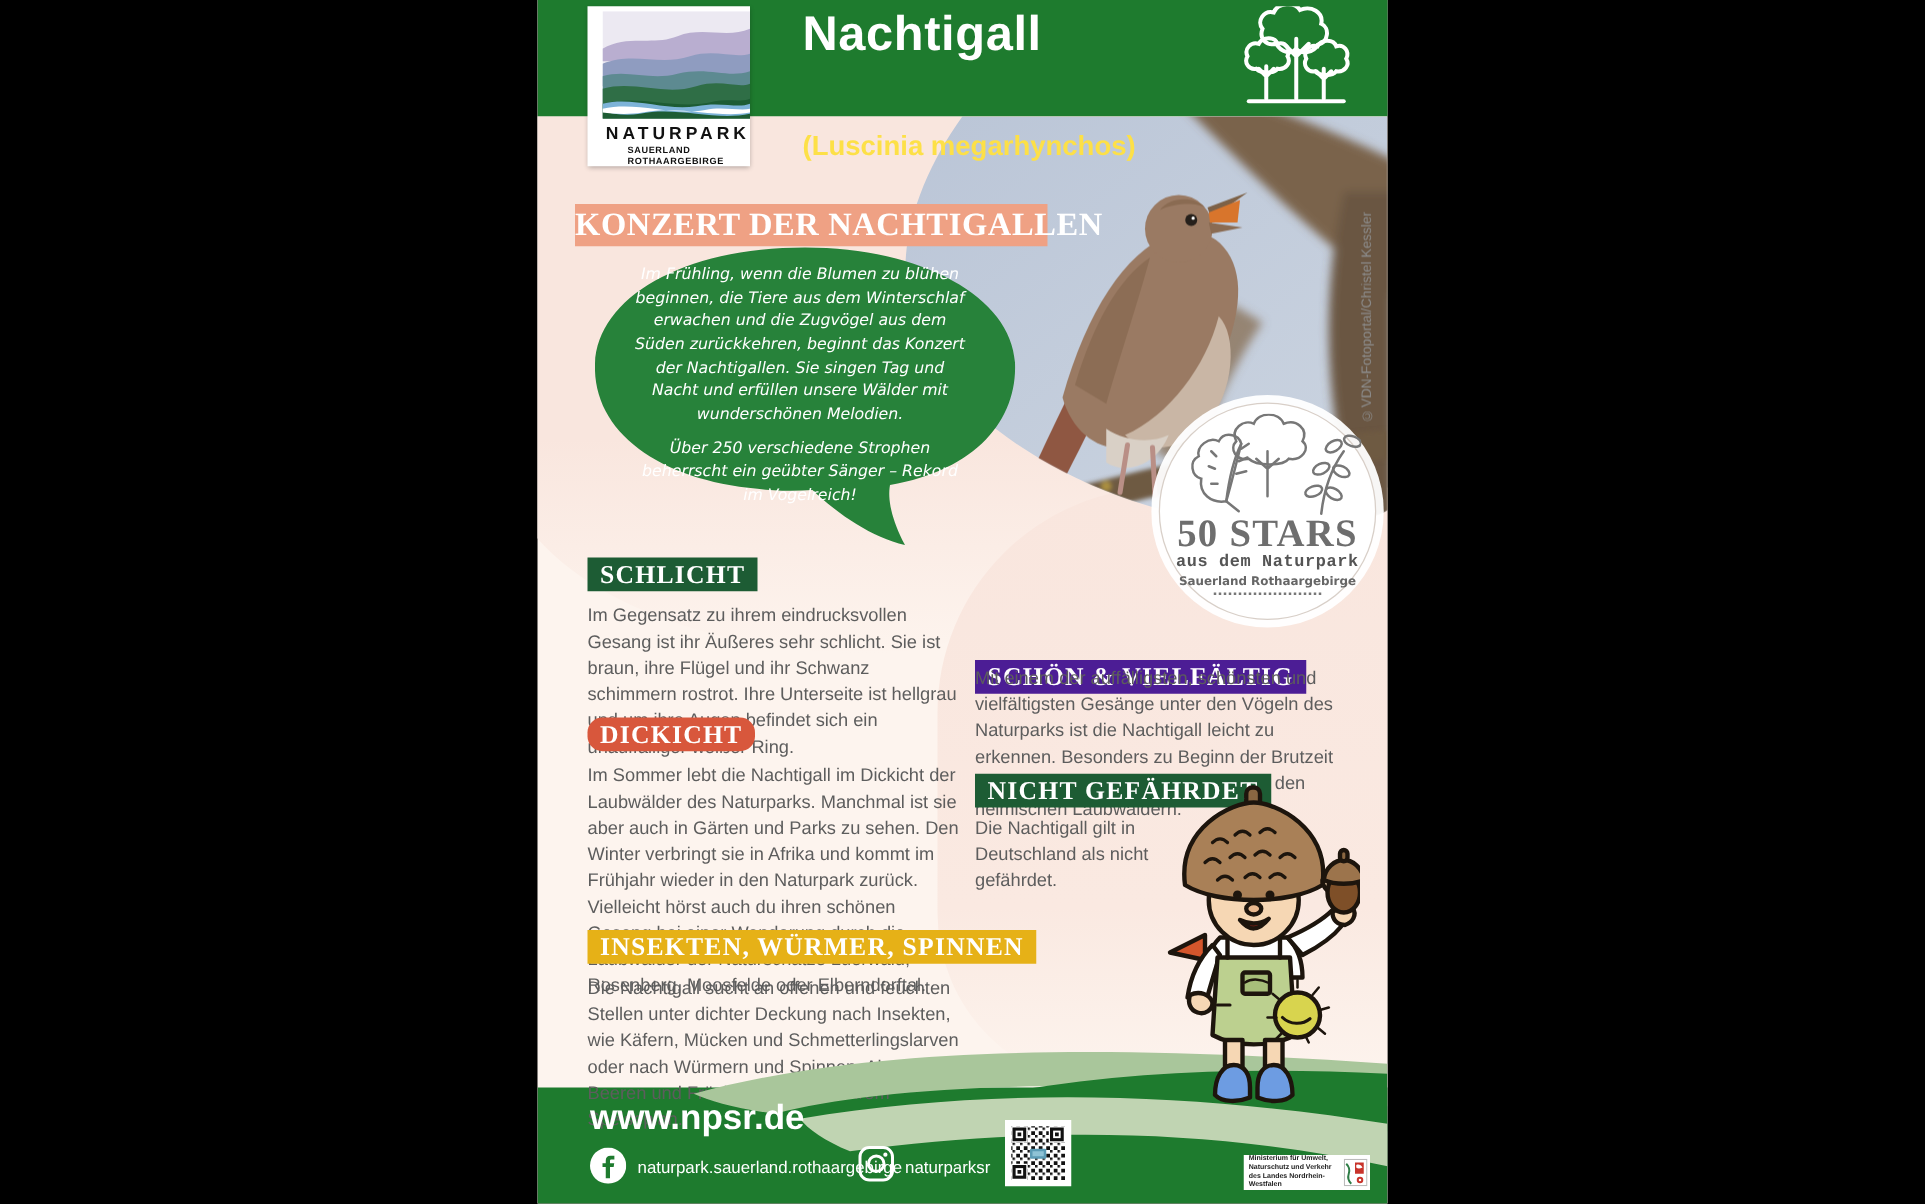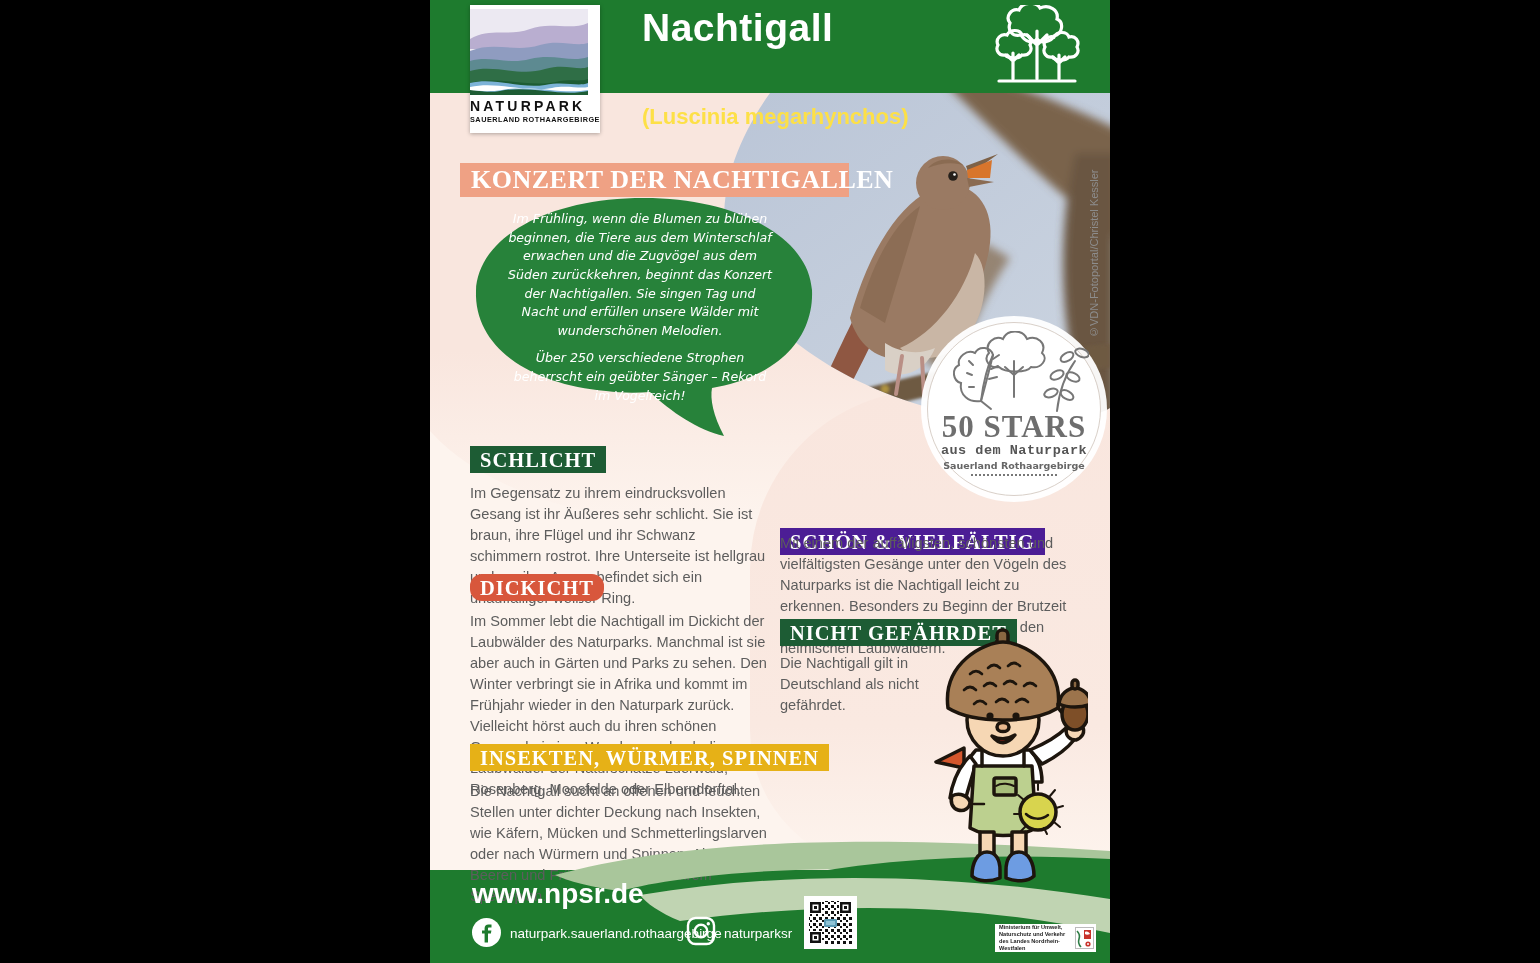--- a/index.html
+++ b/index.html
@@ -16,35 +16,35 @@
     border-top-left-radius:180px;border-bottom-left-radius:140px;}
 
   
   .header{position:absolute;left:0;top:0;width:789px;height:93px;background:#1e7b2e;z-index:2;}
   .title{position:absolute;left:212px;top:6px;font-size:39px;font-weight:700;color:#fff;letter-spacing:.5px;}
   .subtitle{position:absolute;left:212px;top:56px;font-size:22px;font-weight:700;color:#fde047;margin-top:48px;}
   .trees-icon{position:absolute;left:563px;top:5px;width:88px;height:84px;}
 
   
   .logo-box{position:absolute;left:40px;top:5px;width:130px;height:128px;background:#fff;z-index:6;
-    box-shadow:0 1px 4px rgba(0,0,0,.3);display:flex;flex-direction:column;align-items:flex-start;padding-top:4px;box-sizing:border-box;}
+    box-shadow:0 1px 4px rgba(0,0,0,.3);display:flex;flex-direction:column;align-items:flex-end;padding-top:4px;box-sizing:border-box;padding-left:32px;}
   .logo-art{width:118px;height:86px;}
   .logo-name{font-size:14px;font-weight:700;color:#111;letter-spacing:3.2px;margin-top:3px;}
   .logo-region{font-size:7.3px;font-weight:700;color:#111;letter-spacing:.5px;margin-top:1px;}
 
   
   .photo{position:absolute;left:225px;top:93px;width:455px;height:344px;z-index:1;
     clip-path:path("M115,0 C65,70 50,150 100,210 C150,272 250,320 345,327 C410,331 445,322 455,315 L455,0 Z");}
   .credit{position:absolute;left:658px;top:128px;height:210px;z-index:5;color:#8d8d8d;font-size:11px;
     writing-mode:vertical-rl;transform:rotate(180deg);white-space:nowrap;}
 
   
   .banner{position:absolute;left:30px;top:163px;width:378px;height:34px;background:#efa184;z-index:4;
     color:#fff;font-family:"Liberation Serif",serif;font-weight:700;font-size:26px;line-height:34px;
-    padding-left:11px;letter-spacing:.5px;white-space:nowrap;}
+    letter-spacing:.5px;white-space:nowrap;}
   .bubble{position:absolute;left:36px;top:196px;width:356px;height:246px;z-index:3;}
   .bubble-text{position:absolute;left:40px;top:14px;width:268px;text-align:center;color:#fff;
     font-style:italic;font-size:12.6px;line-height:1.48;font-family:"DejaVu Sans",sans-serif;}
   .bubble-text p{margin:0 0 9px 0;}
 
   
   .badge{position:absolute;left:497px;top:322px;width:174px;height:174px;border-radius:50%;background:#fff;
     z-index:5;border:1px solid #d8cfc8;box-shadow:0 0 0 6px rgba(255,255,255,.95);
     display:flex;flex-direction:column;align-items:center;box-sizing:border-box;}
   .badge-art{width:150px;height:84px;margin-top:8px;}

